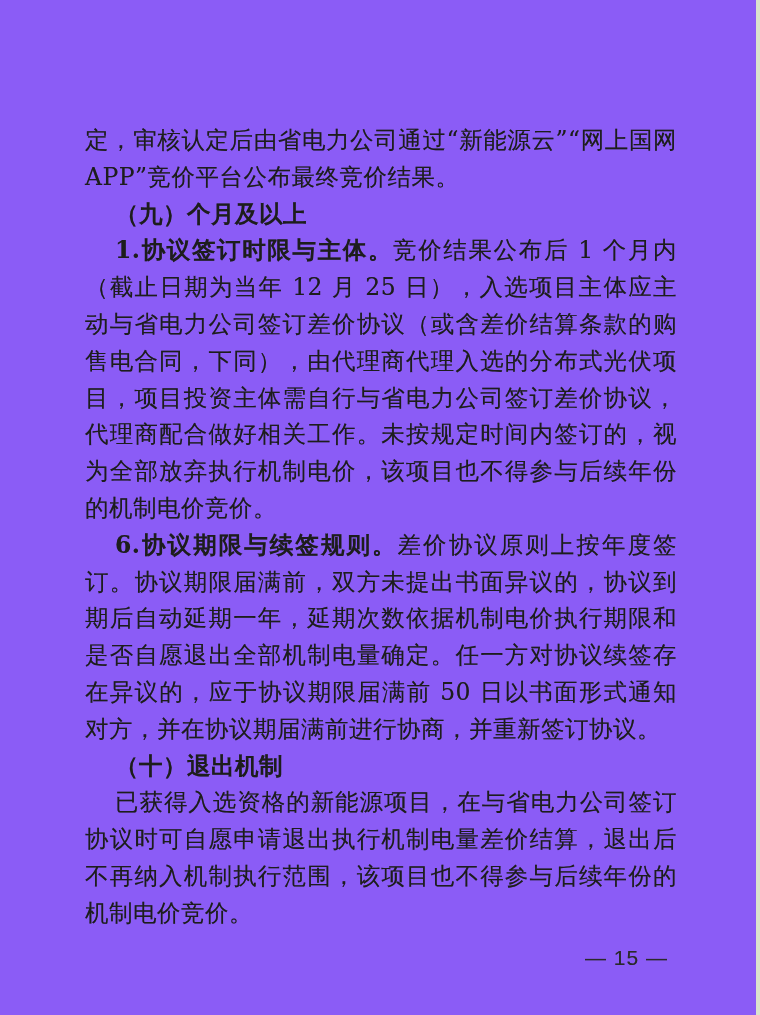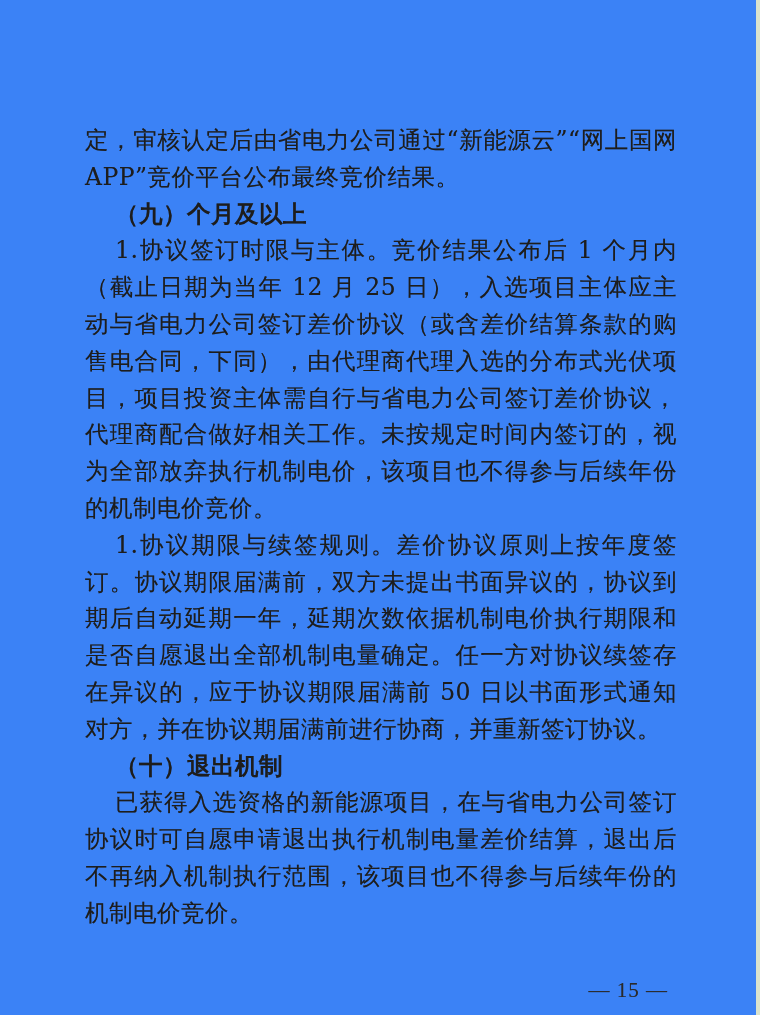--- a/index.html
+++ b/index.html
@@ -4,21 +4,21 @@
 <style>
   html, body {
     margin: 0;
     padding: 0;
     background: #ffffff;
   }
   .page {
     position: relative;
     width: 760px;
     height: 1015px;
-    background: #3b82f6;
+    background: #8b5cf6;
     overflow: hidden;
     font-family: "DejaVu Serif", "Liberation Serif", serif;
   }
   .text-block {
     position: absolute;
     left: 85px;
     top: 122px;
     width: 592px;
     font-size: 23.5px;
     line-height: 36.8px;
@@ -33,32 +33,31 @@
   }
   .text-block p.cont {
     text-indent: 0;
   }
   .heading {
     font-weight: 700;
     text-indent: 30px;
     margin: 0;
   }
   .lead {
-    font-weight: 400;
+    font-weight: 700;
   }
   .page-number {
     position: absolute;
     top: 946px;
     right: 92px;
     font-size: 21px;
     letter-spacing: 1px;
     color: #2a2a2a;
-    font-family: Liberation Serif, serif;
+    font-family: Liberation Sans, sans-serif;
     text-shadow: 0 0 0.5px rgba(45,45,45,0.5);
-    margin-top: 32px;
   }
   .scan-edge {
     position: absolute;
     top: 0;
     right: 0;
     width: 4px;
     height: 100%;
     background: #dbe3cd;
   }
 </style>
@@ -69,21 +68,21 @@
 
   <div class="text-block">
 
     <p class="cont">定，审核认定后由省电力公司通过“新能源云”“网上国网 APP”竞价平台公布最终竞价结果。</p>
 
     <p class="heading">（九）个月及以上</p>
 
     <p><span class="lead">1.协议签订时限与主体。</span><span>竞价结果公布后 1 个月内（截止日期为当年 12 月 25 日），入选项目主体应主动与省电力公司签订差价协议（或含差价结算条款的购售电合同，下同），由代理商代理入选的分布式光伏项目，项目投资主体需自行与省电力公司签订差价协议，代理商配合做好相关工作。未按规定时间内签订的，视为全部放弃执行机制电价，该项目也不得参与后续年份的机制电价竞价。</span></p>
 
 
-    <p><span class="lead">1.协议期限与续签规则。</span><span>差价协议原则上按年度签订。协议期限届满前，双方未提出书面异议的，协议到期后自动延期一年，延期次数依据机制电价执行期限和是否自愿退出全部机制电量确定。任一方对协议续签存在异议的，应于协议期限届满前 50 日以书面形式通知对方，并在协议期届满前进行协商，并重新签订协议。</span></p>
+    <p><span class="lead">6.协议期限与续签规则。</span><span>差价协议原则上按年度签订。协议期限届满前，双方未提出书面异议的，协议到期后自动延期一年，延期次数依据机制电价执行期限和是否自愿退出全部机制电量确定。任一方对协议续签存在异议的，应于协议期限届满前 50 日以书面形式通知对方，并在协议期届满前进行协商，并重新签订协议。</span></p>
 
     <p class="heading">（十）退出机制</p>
 
     <p>已获得入选资格的新能源项目，在与省电力公司签订协议时可自愿申请退出执行机制电量差价结算，退出后不再纳入机制执行范围，该项目也不得参与后续年份的机制电价竞价。</p>
 
   </div>
 
   <div class="page-number">— 15 —</div>
 
   <div class="scan-edge"></div>

